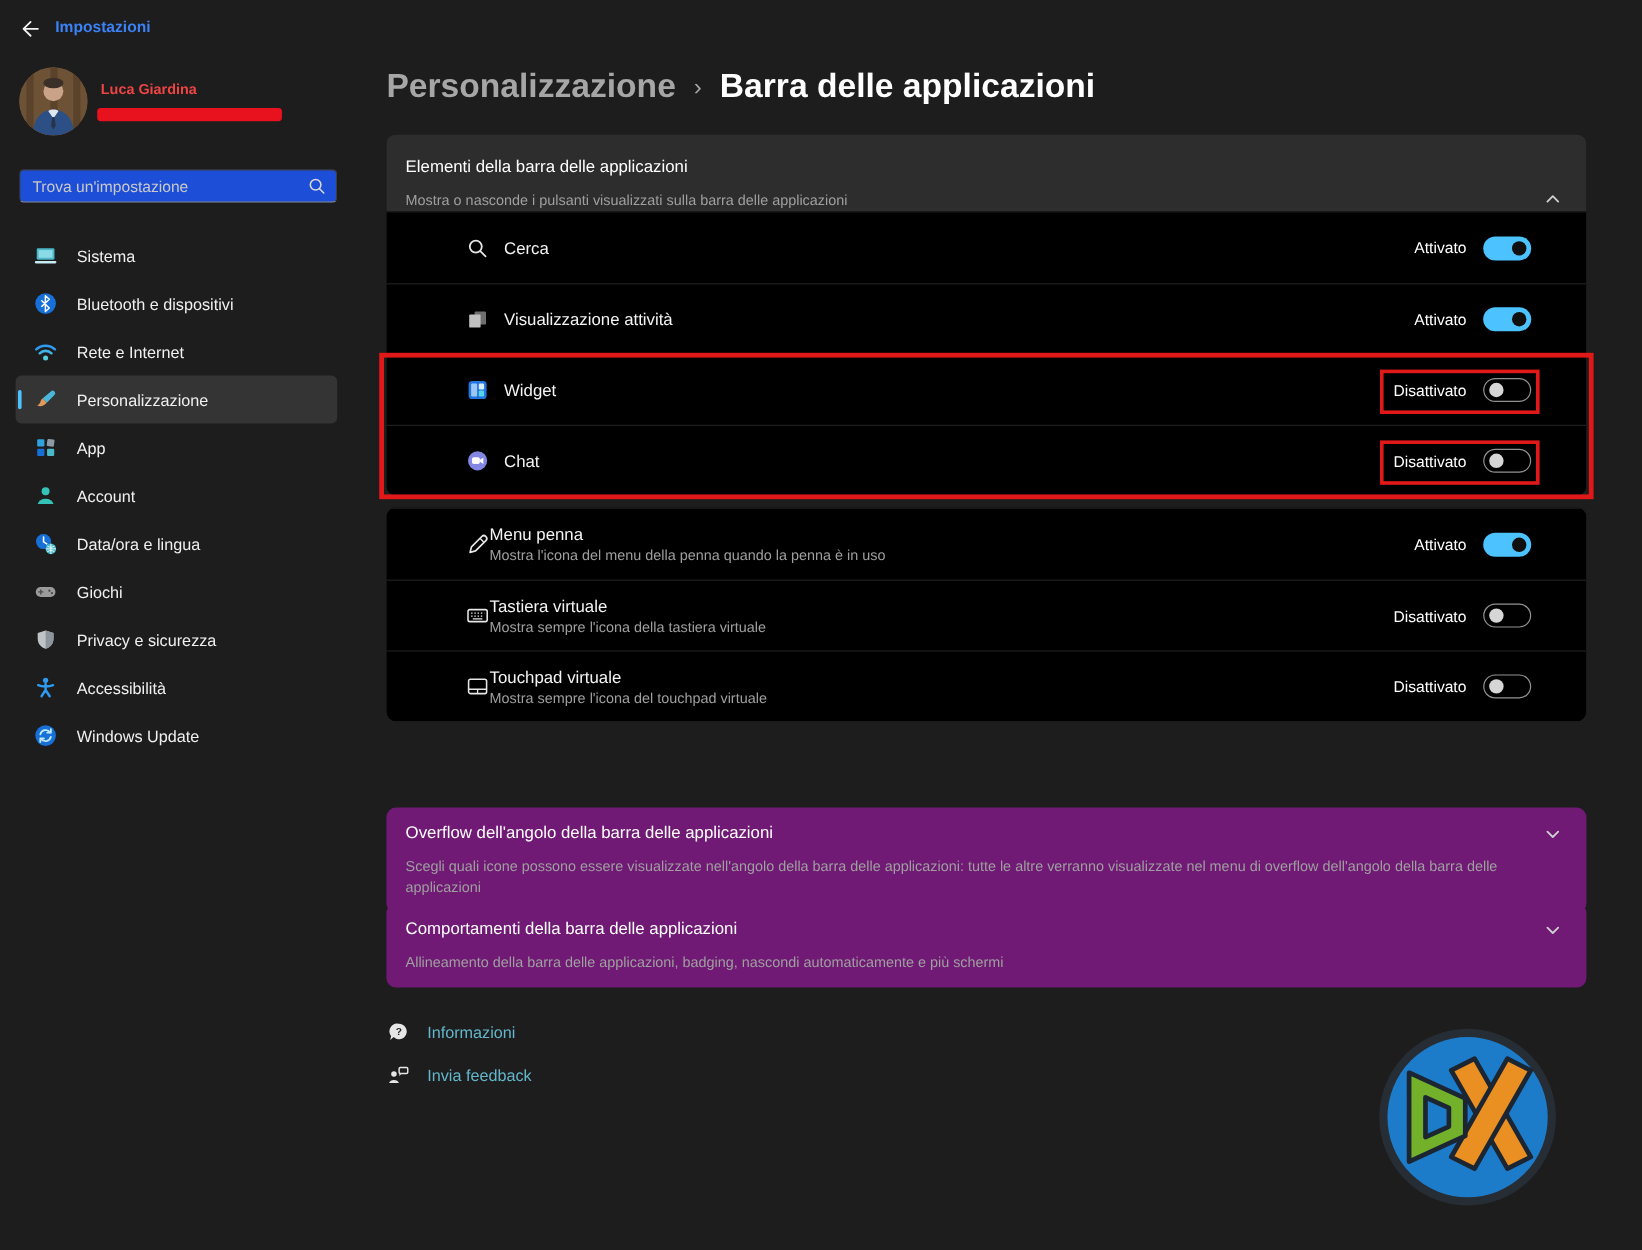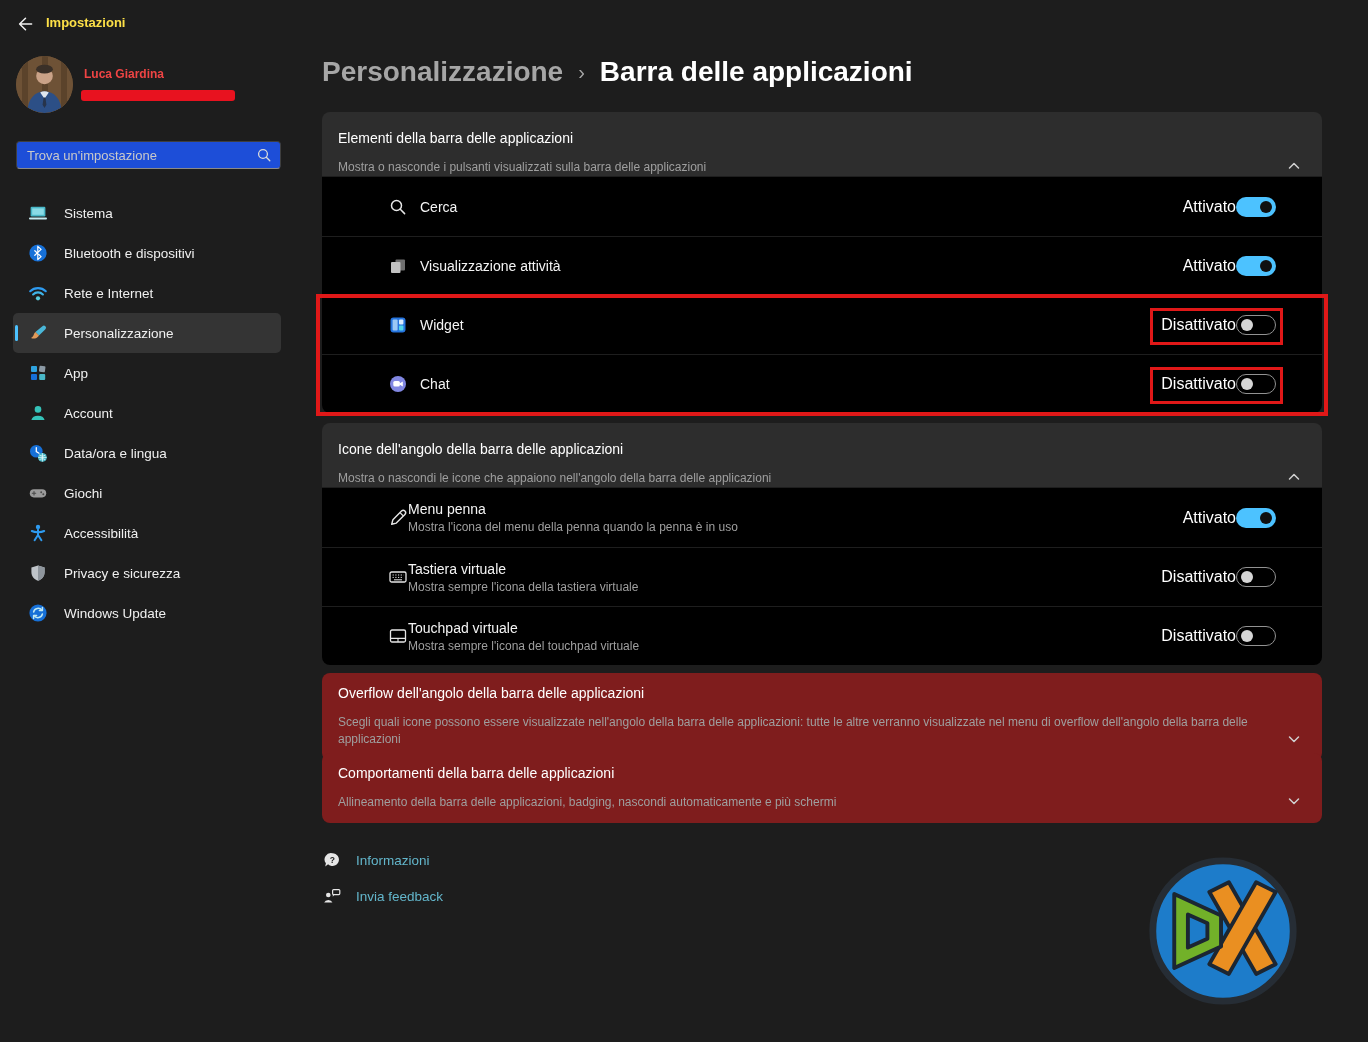--- a/index.html
+++ b/index.html
@@ -6,21 +6,21 @@
   body{
     width:1368px;height:1042px;position:relative;overflow:hidden;
     background:#1d1d1d;color:#fff;
     font-family:"Liberation Sans","DejaVu Sans",sans-serif;
     -webkit-font-smoothing:antialiased;
   }
   svg{display:block}
 
   
   .back-btn{position:absolute;left:12px;top:11px;width:26px;height:26px;display:flex;align-items:center;justify-content:center;border-radius:4px;cursor:pointer}
-  .app-title{position:absolute;left:46px;top:15px;font-size:13px;font-weight:700;color:#fde047}
+  .app-title{position:absolute;left:46px;top:15px;font-size:13px;font-weight:700;color:#3b82f6}
 
   
   .avatar{position:absolute;left:16px;top:56px;width:57px;height:57px;border-radius:50%;overflow:hidden;background:#6e5236}
   .user-name{position:absolute;left:84px;top:67px;font-size:12px;font-weight:700;color:#ef4444}
   .redaction-bar{position:absolute;left:81px;top:90px;width:154px;height:11px;background:#e8121f;border-radius:3px}
 
   
   .search-box{position:absolute;left:16px;top:141px;width:265px;height:28px;background:#1d4ed8;border:1px solid #3e3e3e;border-bottom-color:#8a8a8a;border-radius:4px;display:flex;align-items:center;box-sizing:border-box}
   .search-box input{flex:1;background:transparent;border:none;outline:none;color:#e8e8e8;font-size:13px;padding:0 8px 0 10px;font-family:inherit}
   .search-box input::placeholder{color:#c9c9c9}
@@ -49,29 +49,29 @@
 
   .rows{background:#000000;border-top:1px solid #1e1e1e}
   .row{height:59px;display:flex;align-items:center;padding:0 46px 0 66px;box-sizing:border-box}
   .row + .row{border-top:1px solid #1e1e1e}
   .row .ic{width:20px;height:20px;flex:0 0 20px}
   .row .r-label{margin-left:12px;font-size:14px;color:#f4f4f4}
   .row .r-text{}
   .row .r-text .r-label{margin-left:0}
   .row .r-sub{font-size:12px;color:#9f9f9f;margin-top:3px}
   .row .spacer{flex:1}
-  .state-lbl{font-size:16px;color:#fff;white-space:nowrap}
+  .state-lbl{font-size:13px;color:#fff;margin-right:14px;white-space:nowrap}
 
   .toggle{width:40px;height:20px;border-radius:10px;position:relative;flex:0 0 40px;cursor:pointer;box-sizing:border-box}
   .toggle.on{background:#4cc2ff}
   .toggle.on .knob{position:absolute;right:4px;top:4px;width:12px;height:12px;border-radius:50%;background:#101010}
   .toggle.off{border:1px solid #929292;background:transparent}
   .toggle.off .knob{position:absolute;left:4px;top:3px;width:12px;height:12px;border-radius:50%;background:#d6d6d6}
 
-  .collapsed-card{background:#7f1d1d;display:flex;align-items:flex-end;padding:12px 18px 12px 16px}
+  .collapsed-card{background:#701a75;display:flex;align-items:flex-start;padding:12px 18px 12px 16px}
 
   
   .flink{position:absolute;left:322px;display:flex;align-items:center;height:24px;cursor:pointer}
   .flink .ic{width:20px;height:20px}
   .flink .f-label{margin-left:14px;font-size:13.5px;color:#63b6cb}
 
   
   .red-rect{position:absolute;border-style:solid;border-color:#e01818;pointer-events:none;z-index:6;box-sizing:border-box}
   .red-big{left:316px;top:294px;width:1012px;height:122px;border-width:4px}
   .red-widget{left:1150px;top:308px;width:133px;height:37px;border-width:3px}
@@ -211,35 +211,35 @@
           <circle cx="13.2" cy="9.3" r=".95" fill="#4a4a4a"></circle>
           <circle cx="15.3" cy="11.2" r=".95" fill="#4a4a4a"></circle>
         </svg>
     </span>
     <span class="lbl">Giochi</span>
   </div>
 
   <div class="nav-item">
     <span class="ic">
       <svg viewBox="0 0 20 20">
+          <path d="M10 2.4 L16.6 4.5 V9 c0 4.6 -3.1 7.6 -6.6 8.7 C6.5 16.6 3.4 13.6 3.4 9 V4.5 Z" fill="#bfc4c9"></path>
+          <path d="M10 2.4 L16.6 4.5 V9 c0 4.6 -3.1 7.6 -6.6 8.7 Z" fill="#8e959c"></path>
+        </svg>
+    </span>
+    <span class="lbl">Privacy e sicurezza</span>
+  </div>
+
+  <div class="nav-item">
+    <span class="ic">
+      <svg viewBox="0 0 20 20">
           <circle cx="10" cy="3.9" r="2.2" fill="#2e9bf0"></circle>
           <path d="M10 6.8 V12 M3.8 8 C7 9.5 13 9.5 16.2 8 M10 12 L6.6 17.2 M10 12 L13.4 17.2" stroke="#2e9bf0" stroke-width="2" fill="none" stroke-linecap="round" stroke-linejoin="round"></path>
         </svg>
     </span>
     <span class="lbl">Accessibilità</span>
-  </div>
-
-  <div class="nav-item">
-    <span class="ic">
-      <svg viewBox="0 0 20 20">
-          <path d="M10 2.4 L16.6 4.5 V9 c0 4.6 -3.1 7.6 -6.6 8.7 C6.5 16.6 3.4 13.6 3.4 9 V4.5 Z" fill="#bfc4c9"></path>
-          <path d="M10 2.4 L16.6 4.5 V9 c0 4.6 -3.1 7.6 -6.6 8.7 Z" fill="#8e959c"></path>
-        </svg>
-    </span>
-    <span class="lbl">Privacy e sicurezza</span>
   </div>
 
   <div class="nav-item">
     <span class="ic">
       <svg viewBox="0 0 20 20">
           <circle cx="10" cy="10" r="8.6" fill="#1670d8"></circle>
           <path d="M5.6 9 a4.6 4.6 0 0 1 8.3 -1.6" stroke="#bfe8f2" stroke-width="1.5" fill="none" stroke-linecap="round"></path>
           <path d="M14.4 4.6 v3 h-3" stroke="#bfe8f2" stroke-width="1.5" fill="none" stroke-linecap="round" stroke-linejoin="round"></path>
           <path d="M14.4 11 a4.6 4.6 0 0 1 -8.3 1.6" stroke="#bfe8f2" stroke-width="1.5" fill="none" stroke-linecap="round"></path>
           <path d="M5.6 15.4 v-3 h3" stroke="#bfe8f2" stroke-width="1.5" fill="none" stroke-linecap="round" stroke-linejoin="round"></path>
@@ -330,31 +330,20 @@
       <span class="state-lbl">Disattivato</span>
       <span class="toggle off">
           <span class="knob"></span>
         </span>
     </div>
 
   </div>
 </div>
 
 <div class="card" style="top:423px">
-  <div class="card-header">
-    <div class="hdr-text">
-      <div class="hdr-title">Icone dell'angolo della barra delle applicazioni</div>
-      <div class="hdr-sub">Mostra o nascondi le icone che appaiono nell'angolo della barra delle applicazioni</div>
-    </div>
-    <span class="chev">
-      <svg viewBox="0 0 20 20">
-          <polyline points="5.5,12 10,7.5 14.5,12" stroke="#d0d0d0" stroke-width="1.5" fill="none" stroke-linecap="round" stroke-linejoin="round"></polyline>
-        </svg>
-    </span>
-  </div>
   <div class="rows">
 
     <div class="row">
       <span class="ic">
         <svg viewBox="0 0 20 20">
             <path d="M13.5 3.1 a1.9 1.9 0 0 1 3.4 3.4 l-8.6 8.6 -4.6 1.2 1.2 -4.6 Z" stroke="#e6e6e6" stroke-width="1.4" fill="none" stroke-linejoin="round"></path>
             <path d="M12 4.6 l3.4 3.4" stroke="#e6e6e6" stroke-width="1.2"></path>
           </svg>
       </span>
       <span class="r-text">

